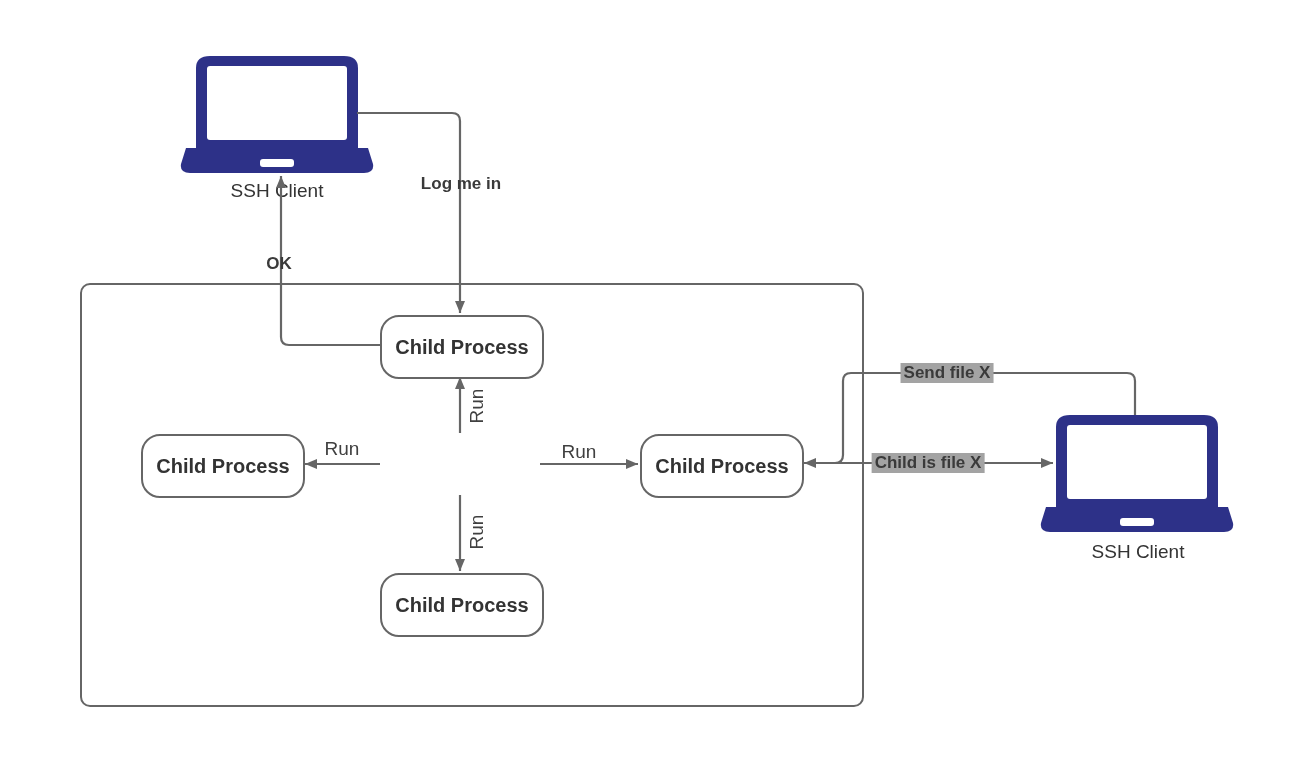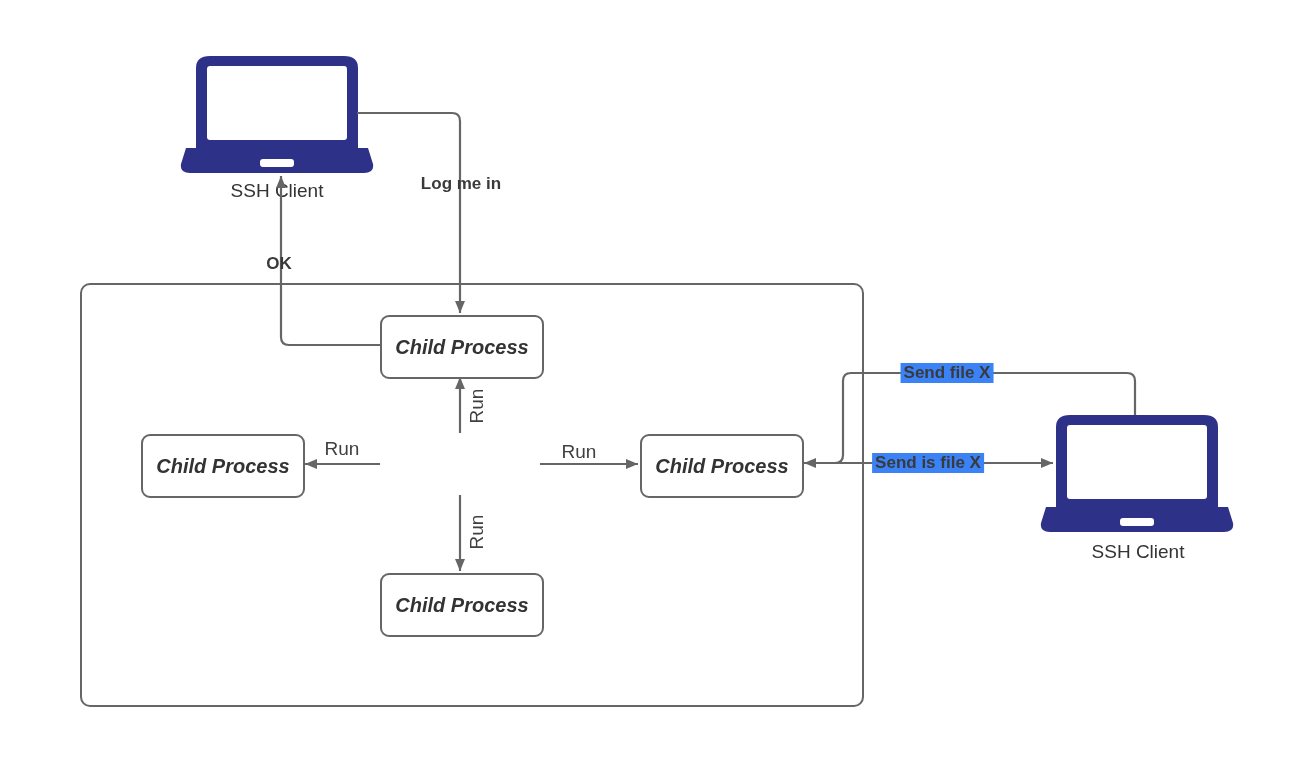--- a/index.html
+++ b/index.html
@@ -8,23 +8,23 @@
     font-family:"Liberation Sans",sans-serif;
   }
   
   .group-box{
     position:absolute;left:80px;top:283px;width:780px;height:420px;
     border:2.5px solid #666666;border-radius:10px;background:#ffffff;z-index:1;
   }
   
   .node{
     position:absolute;width:160px;height:60px;background:#ffffff;
-    border:2.5px solid #666666;border-radius:9px;
+    border:2.5px solid #666666;border-radius:19px;
     display:flex;align-items:center;justify-content:center;
-    font-size:20px;font-weight:bold;color:#333333;z-index:2;white-space:nowrap;font-style:italic;
+    font-size:20px;font-weight:bold;color:#333333;z-index:2;white-space:nowrap;
   }
   .node-child-top{left:380px;top:315px;}
   .node-server{left:380px;top:434px;}
   .node-child-left{left:141px;top:434px;}
   .node-child-right{left:640px;top:434px;}
   .node-child-bottom{left:380px;top:573px;}
   
   .laptop{position:absolute;width:194px;height:120px;z-index:2;}
   .laptop-left{left:180px;top:56px;}
   .laptop-right{left:1040px;top:415px;}
@@ -34,21 +34,21 @@
   }
   .client-label-left{left:277px;top:180px;}
   .client-label-right{left:1138px;top:541px;}
   
   .edges{position:absolute;left:0;top:0;width:1312px;height:759px;z-index:3;pointer-events:none;}
   
   .edge-label{
     position:absolute;transform:translate(-50%,-50%);
     font-size:17px;font-weight:bold;color:#3a3a3a;white-space:nowrap;z-index:4;
   }
-  .edge-label.boxed{background:#3b82f6;padding:0 3px;}
+  .edge-label.boxed{background:#a3a3a3;padding:0 3px;}
   .run-label{font-weight:normal;font-size:19px;color:#404040;}
   .run-vertical{transform:translate(-50%,-50%) rotate(-90deg);}
   .lbl-log-me-in{left:461px;top:160px;margin-top:24px;}
   .lbl-ok{left:279px;top:264px;}
   .lbl-run-up{left:477px;top:406px;}
   .lbl-run-down{left:477px;top:532px;}
   .lbl-run-left{left:342px;top:449px;}
   .lbl-run-right{left:579px;top:452px;}
   .lbl-send-file{left:947px;top:373px;}
   .lbl-here-is-file{left:928px;top:463px;}
@@ -107,15 +107,15 @@
     </g>
   </svg>
 
   <div class="edge-label lbl-log-me-in">Log me in</div>
   <div class="edge-label lbl-ok">OK</div>
   <div class="edge-label run-label run-vertical lbl-run-up">Run</div>
   <div class="edge-label run-label run-vertical lbl-run-down">Run</div>
   <div class="edge-label run-label lbl-run-left">Run</div>
   <div class="edge-label run-label lbl-run-right">Run</div>
   <div class="edge-label boxed lbl-send-file">Send file X</div>
-  <div class="edge-label boxed lbl-here-is-file">Send is file X</div>
+  <div class="edge-label boxed lbl-here-is-file">Child is file X</div>
 
 </div>
 
 </body></html>

